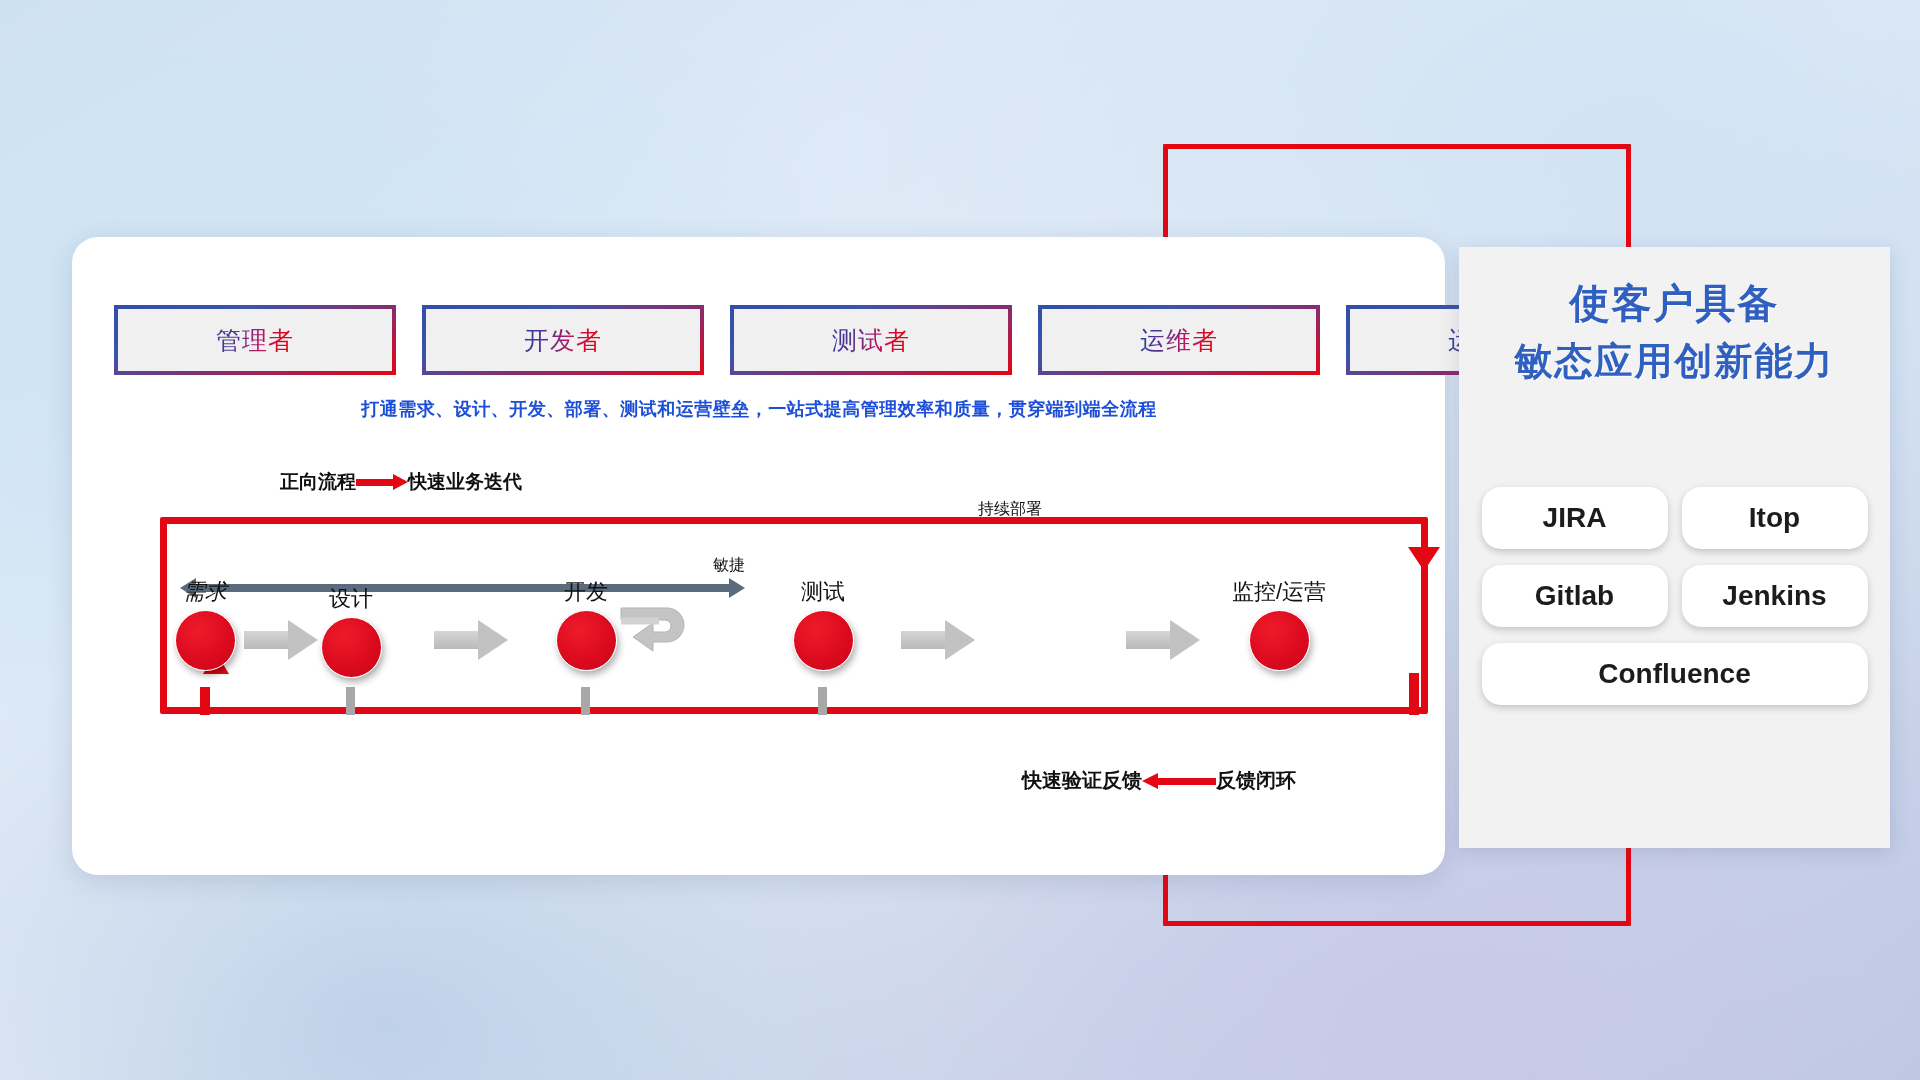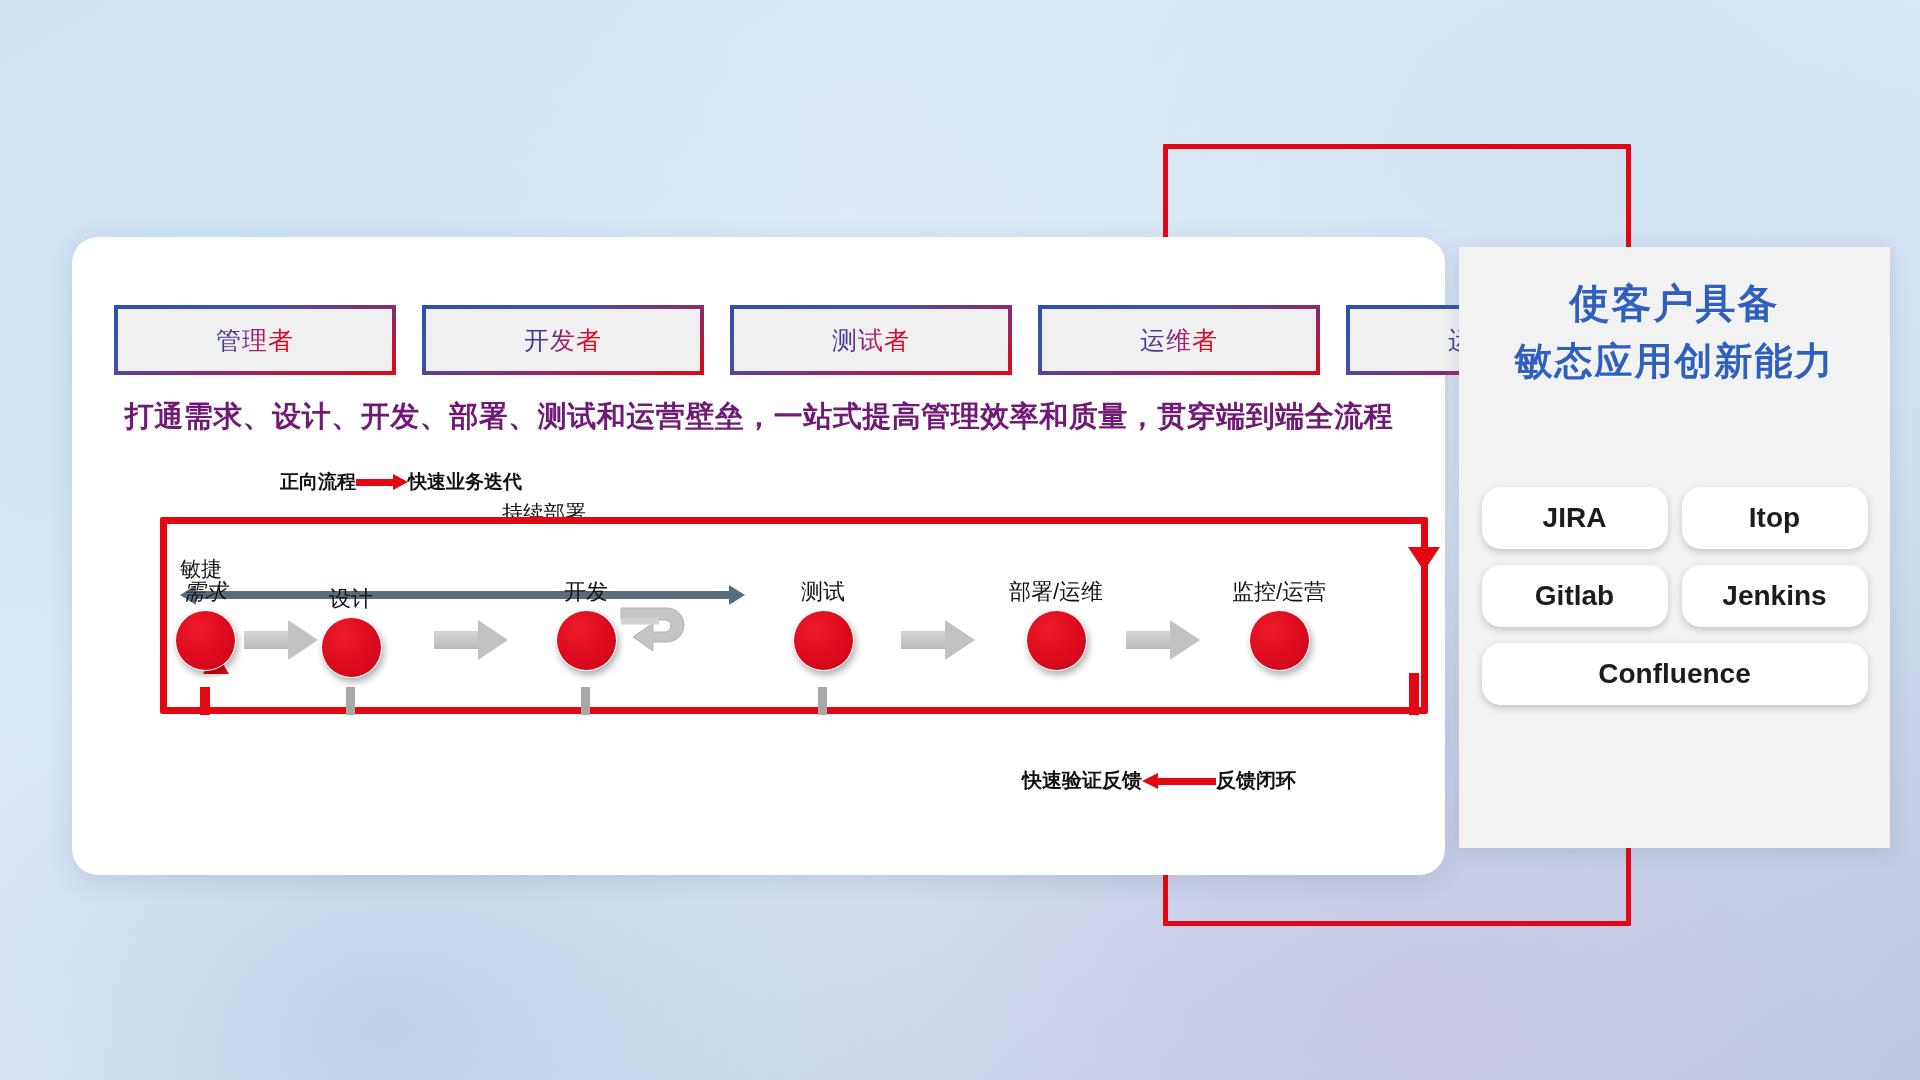--- a/index.html
+++ b/index.html
@@ -71,23 +71,23 @@
     letter-spacing: 1px;
     white-space: nowrap;
   }
 
   
   #tagline {
     position: absolute;
     left: 42px; top: 160px;
     width: 1290px;
     text-align: center;
-    font-size: 29px;
+    font-size: 18px;
     font-weight: bold;
-    color: #701a75;
+    color: #1d4ed8;
     letter-spacing: 0.5px;
     white-space: nowrap;
   }
 
   
   #legend-forward {
     position: absolute;
     left: 208px; top: 232px;
     display: flex;
     align-items: center;
@@ -126,22 +126,22 @@
     content: ""; position: absolute;
     left: 0; top: 0;
     border-top: 8px solid transparent;
     border-bottom: 8px solid transparent;
     border-right: 16px solid #e30613;
   }
 
   
   .dbl-arrow-wrap { position: absolute; }
   .dbl-arrow-label {
-    text-align: left;
-    font-size: 21px;
+    text-align: right;
+    font-size: 16px;
     color: #111111;
     margin-bottom: 2px;
     white-space: nowrap;
   }
   .dbl-arrow {
     position: relative;
     height: 20px;
   }
   .dbl-arrow .bar {
     position: absolute; left: 13px; right: 13px; top: 6px;
@@ -374,24 +374,20 @@
         <div class="node-dot"></div>
       </div>
       <div class="node" style="left:395px; top:0;">
         <div class="node-label">开发</div>
         <div class="node-dot"></div>
       </div>
       <div class="node" style="left:632px; top:0;">
         <div class="node-label">测试</div>
         <div class="node-dot"></div>
       </div>
-      <div class="node" style="left:865px; top:0;">
-        <div class="node-label">部署/运维</div>
-        <div class="node-dot"></div>
-      </div>
       <div class="node" style="left:1088px; top:0;">
         <div class="node-label">监控/运营</div>
         <div class="node-dot"></div>
       </div>
 
       <div class="grey-arrow" style="left:128px; top:43px;">
         <span class="body"></span>
           <span class="tip"></span>
       </div>
       <div class="grey-arrow" style="left:318px; top:43px;">

